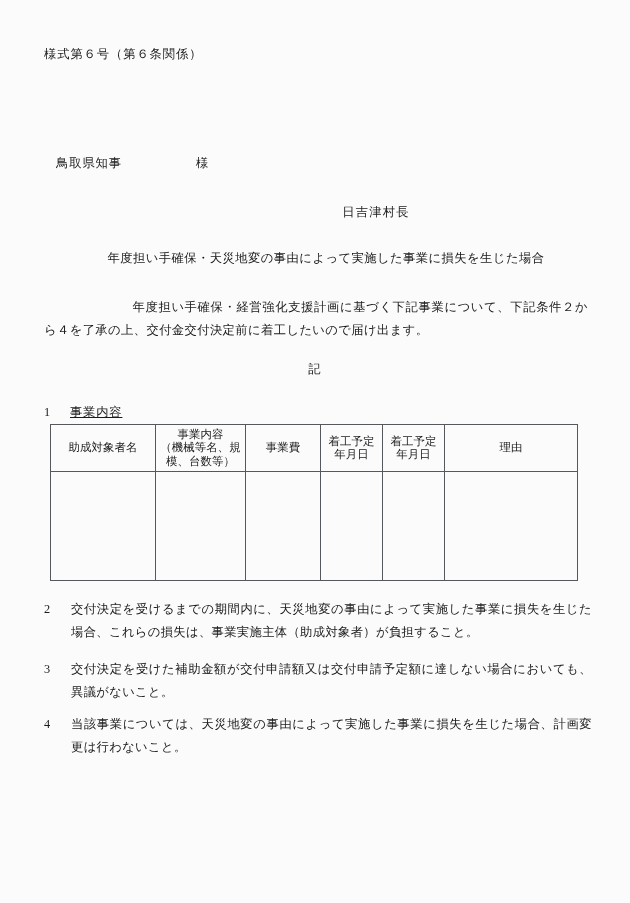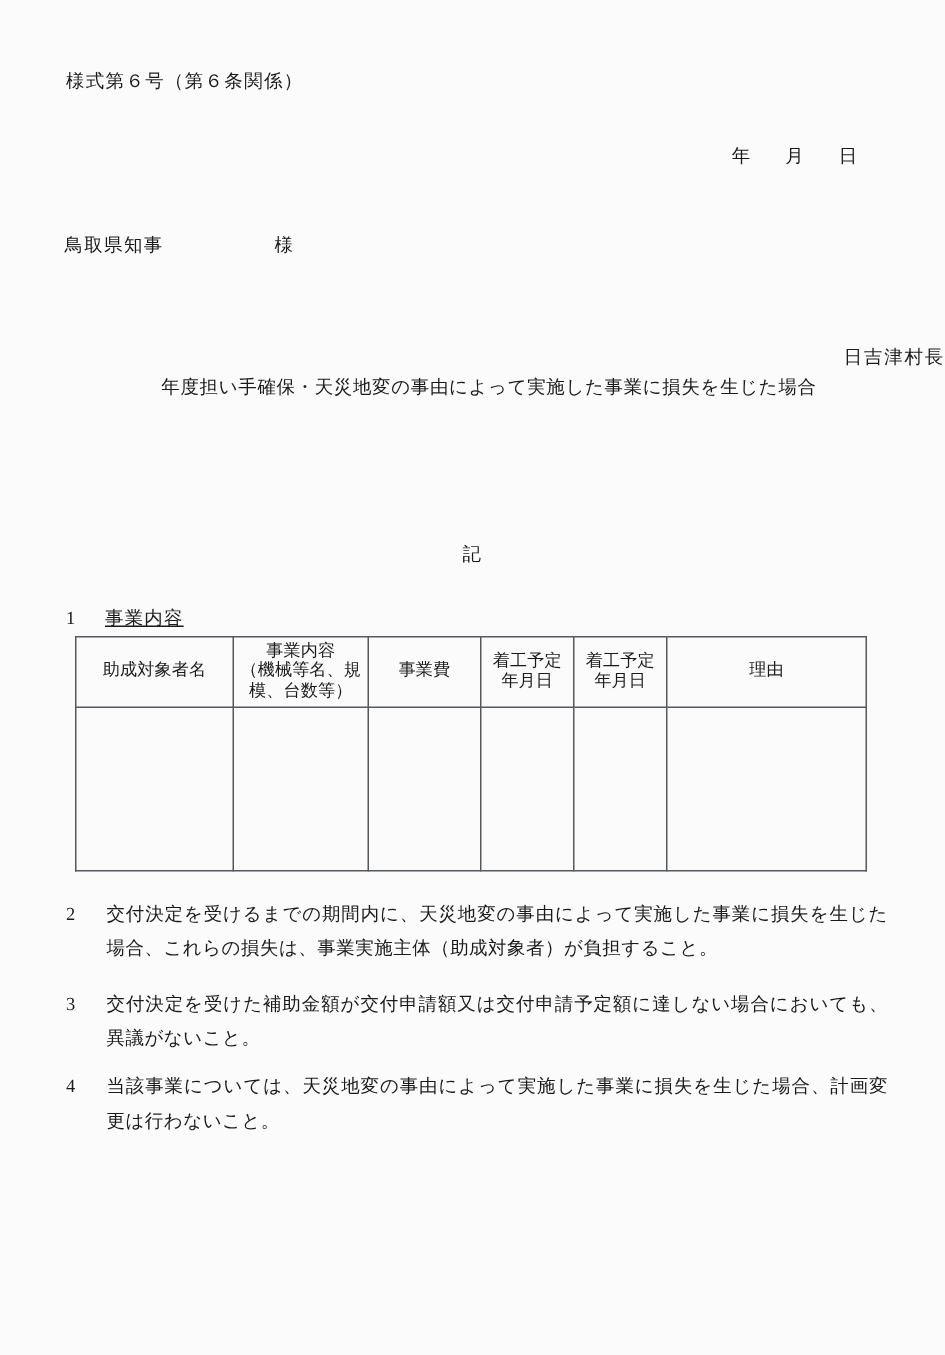--- a/index.html
+++ b/index.html
@@ -41,38 +41,37 @@
     text-align: right;
     padding-right: 58px;
     box-sizing: border-box;
     letter-spacing: 0.6px;
   }
   .date-line .seg { margin-left: 19px; }
   .date-line .seg:first-child { margin-left: 0; }
 
   .addressee {
     position: absolute;
-    left: 43px;
+    left: 56px;
     top: 155px;
     white-space: nowrap;
     letter-spacing: 0.9px;
     text-align: center;
   }
   .addressee .honorific { margin-left: 74px; }
 
   .sender {
     position: absolute;
     left: 0;
     top: 204px;
     width: 630px;
-    text-align: right;
+    text-align: center;
     padding-left: 122px;
     box-sizing: border-box;
     letter-spacing: 1.2px;
-    margin-top: 26px;
   }
 
   .doc-title {
     position: absolute;
     left: 0;
     top: 250px;
     width: 630px;
     text-align: center;
     padding-left: 22px;
     box-sizing: border-box;
@@ -158,34 +157,30 @@
   #cond-3 { top: 658px; }
   #cond-4 { top: 713px; }
 </style>
 </head>
 <body>
 
 <div class="page">
 
   <div class="form-no">様式第６号（第６条関係）</div>
 
-  <div class="date-line">
-    <span class="seg">年</span>
-    <span class="seg">月</span>
-    <span class="seg">日</span>
-  </div>
 
   <div class="addressee">
     <span>鳥取県知事</span><span class="honorific">様</span>
   </div>
 
   <div class="sender">日吉津村長</div>
 
   <div class="doc-title">年度担い手確保・天災地変の事由によって実施した事業に損失を生じた場合</div>
 
+  <div class="body-para">年度担い手確保・経営強化支援計画に基づく下記事業について、下記条件２から４を了承の上、交付金交付決定前に着工したいので届け出ます。</div>
 
   <div class="ki-mark">記</div>
 
   <div class="section-head">
     <span class="num">1</span><span>事業内容</span>
   </div>
 
   <div class="tbl-wrap">
     <table class="content-table">
       <colgroup>

